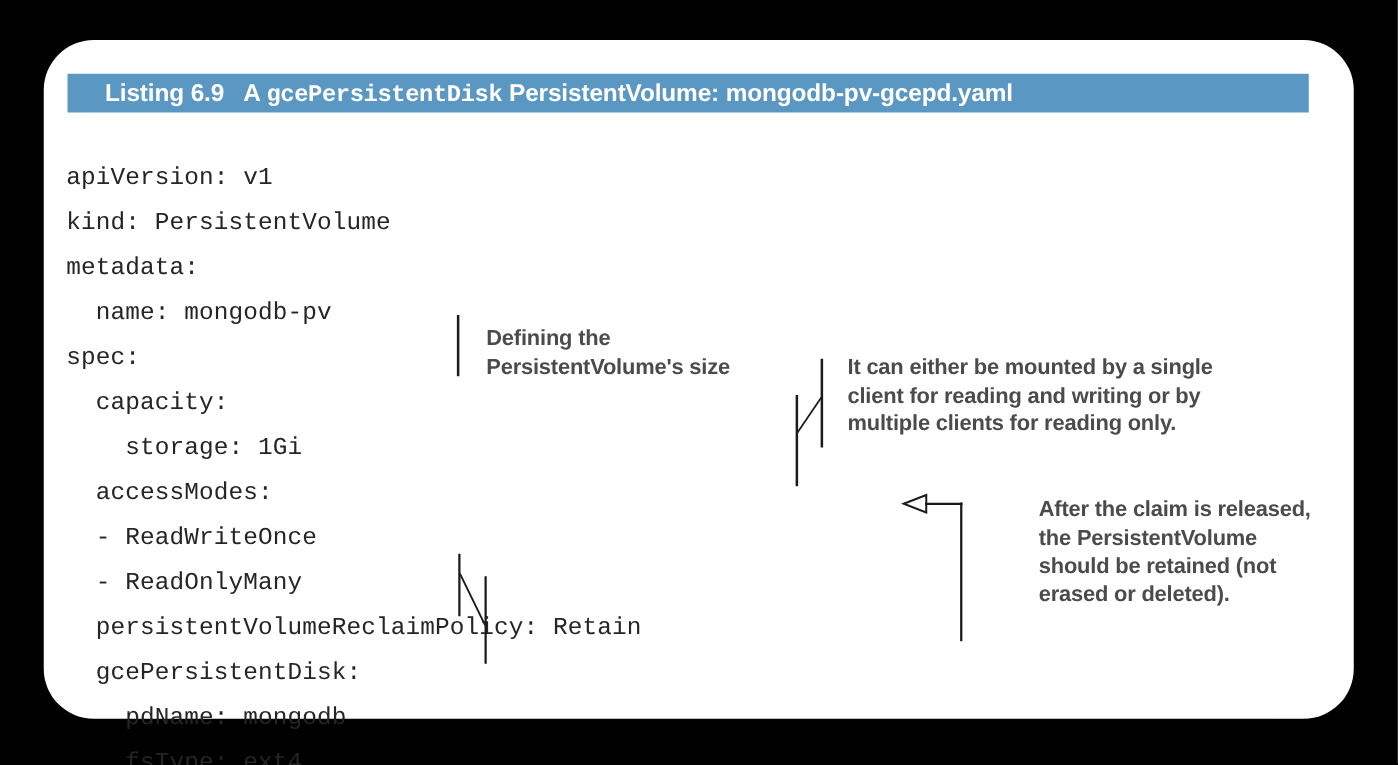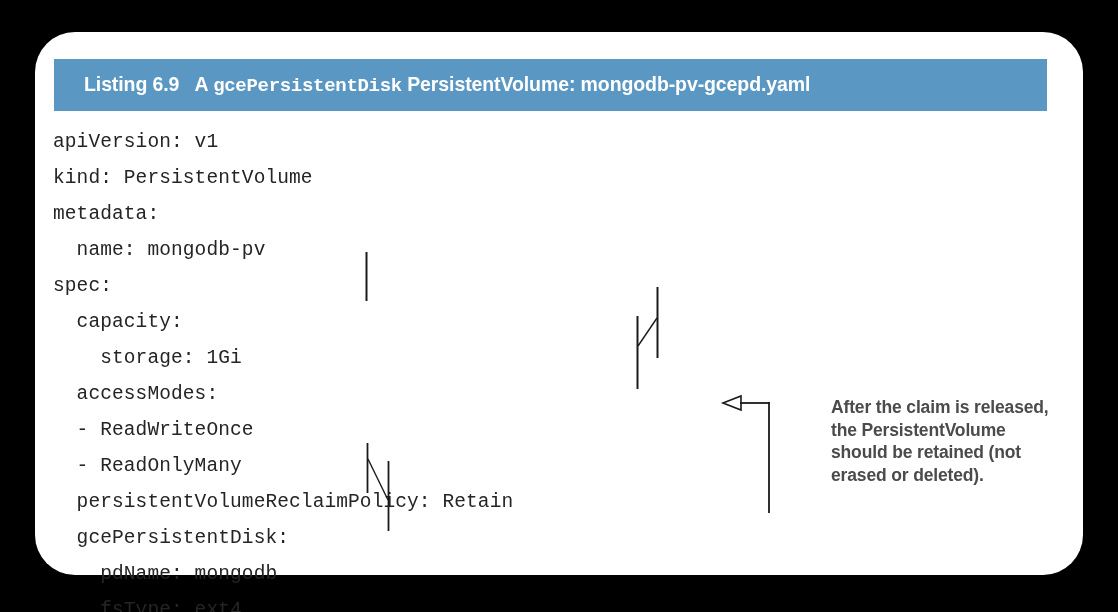--- a/index.html
+++ b/index.html
@@ -26,21 +26,21 @@
     background: #ffffff;
     border-radius: 40px;
   }
 
   
   #caption-bar {
     position: absolute;
     left: 54px;
     top: 59px;
     width: 993px;
-    height: 52px;
+    height: 31px;
     background: #5b97c3;
   }
   #caption-text {
     position: absolute;
     left: 30px;
     top: 50%;
     transform: translateY(-50%);
     color: #ffffff;
     font-size: 19.5px;
     font-weight: bold;
@@ -113,21 +113,26 @@
   capacity:
     storage: 1Gi
   accessModes:
   - ReadWriteOnce
   - ReadOnlyMany
   persistentVolumeReclaimPolicy: Retain
   gcePersistentDisk:
     pdName: mongodb
     fsType: ext4</pre>
 
+  <div class="annotation" id="ann-capacity">Defining the
+PersistentVolume's size</div>
 
+  <div class="annotation" id="ann-access">It can either be mounted by a single
+client for reading and writing or by
+multiple clients for reading only.</div>
 
   <div class="annotation" id="ann-reclaim">After the claim is released,
 the PersistentVolume
 should be retained (not
 erased or deleted).</div>
 
 
   <svg id="leaders" viewBox="0 0 1118 612" xmlns="http://www.w3.org/2000/svg">
 
     <line x1="366.5" y1="252" x2="366.5" y2="301" stroke="#1a1a1a" stroke-width="2"></line>

